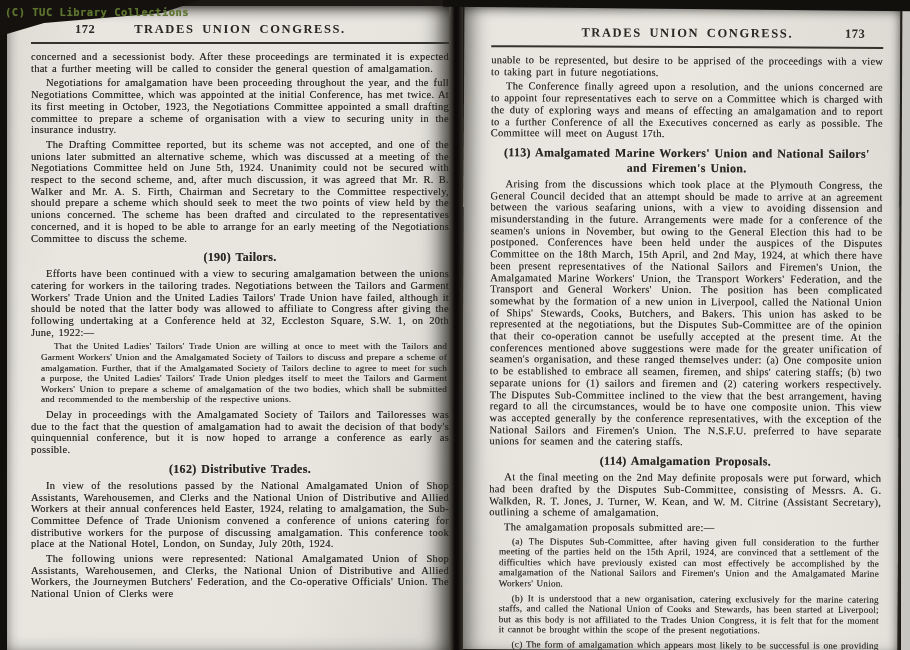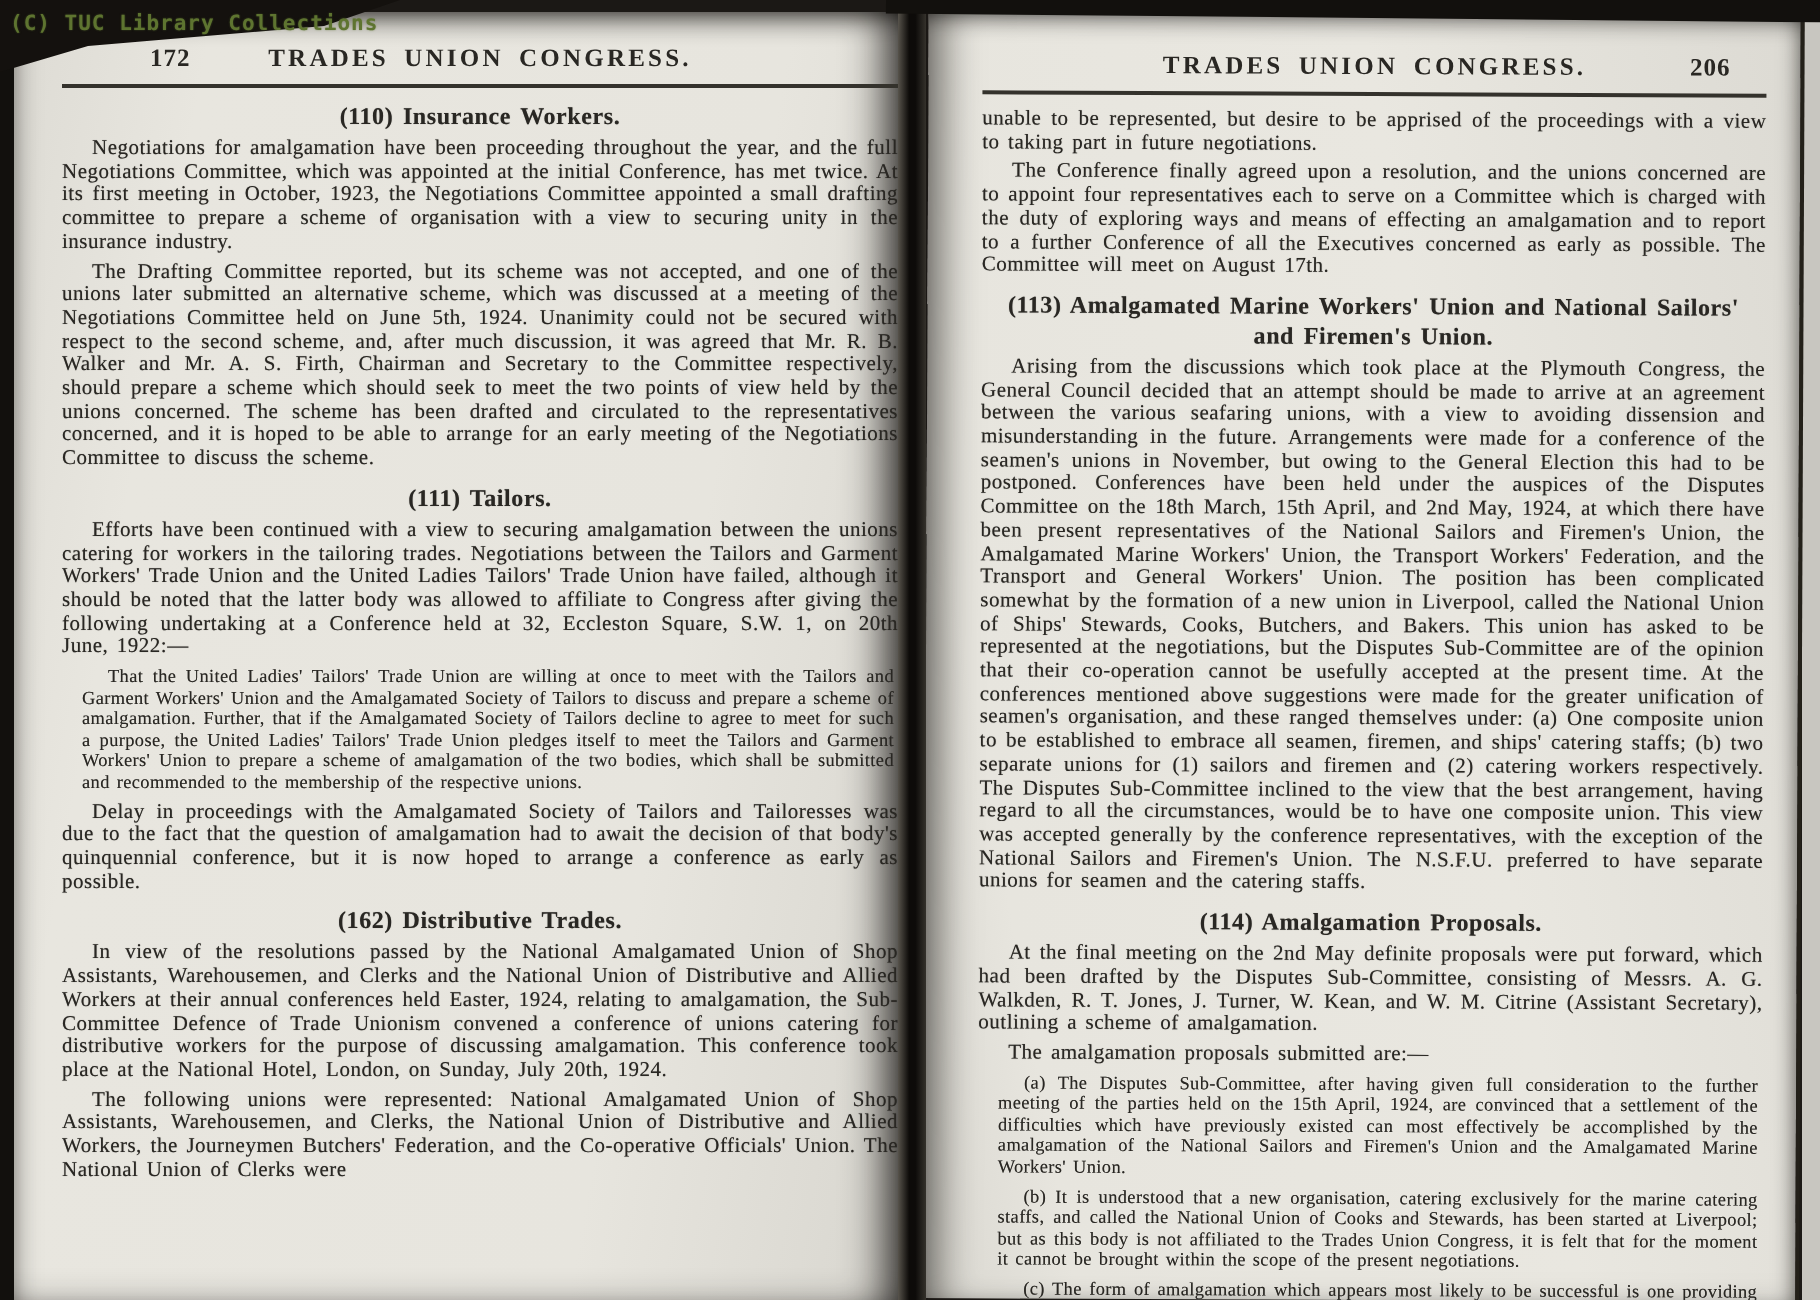--- a/index.html
+++ b/index.html
@@ -69,41 +69,41 @@
 </style>
 </head>
 <body>
 
 <div class="page" id="left-page">
   <div class="page-inner">
     <div class="running-head">
       <span class="pg-num">172</span>
       <span class="pg-title">TRADES UNION CONGRESS.</span>
     </div>
+    <p class="body-p no-indent">concerned and a secessionist body.  After these proceedings are terminated it is expected that a further meeting will be called to consider the general question of amalgamation.</p>
 
-    <h3 class="section-head">(110) Insurance Workers.</h3>
     <p class="body-p">Negotiations for amalgamation have been proceeding throughout the year, and the full Negotiations Committee, which was appointed at the initial Conference, has met twice.  At its first meeting in October, 1923, the Negotiations Committee appointed a small drafting committee to prepare a scheme of organisation with a view to securing unity in the insurance industry.</p>
     <p class="body-p">The Drafting Committee reported, but its scheme was not accepted, and one of the unions later submitted an alternative scheme, which was discussed at a meeting of the Negotiations Committee held on June 5th, 1924.  Unanimity could not be secured with respect to the second scheme, and, after much discussion, it was agreed that Mr. R. B. Walker and Mr. A. S. Firth, Chairman and Secretary to the Committee respectively, should prepare a scheme which should seek to meet the two points of view held by the unions concerned.  The scheme has been drafted and circulated to the representatives concerned, and it is hoped to be able to arrange for an early meeting of the Negotiations Committee to discuss the scheme.</p>
 
-    <h3 class="section-head">(111) Tailors.</h3>
+    <h3 class="section-head">(190) Tailors.</h3>
     <p class="body-p">Efforts have been continued with a view to securing amalgamation between the unions catering for workers in the tailoring trades.  Negotiations between the Tailors and Garment Workers' Trade Union and the United Ladies Tailors' Trade Union have failed, although it should be noted that the latter body was allowed to affiliate to Congress after giving the following undertaking at a Conference held at 32, Eccleston Square, S.W. 1, on 20th June, 1922:—</p>
     <p class="small-p">That the United Ladies' Tailors' Trade Union are willing at once to meet with the Tailors and Garment Workers' Union and the Amalgamated Society of Tailors to discuss and prepare a scheme of amalgamation.  Further, that if the Amalgamated Society of Tailors decline to agree to meet for such a purpose, the United Ladies' Tailors' Trade Union pledges itself to meet the Tailors and Garment Workers' Union to prepare a scheme of amalgamation of the two bodies, which shall be submitted and recommended to the membership of the respective unions.</p>
     <p class="body-p">Delay in proceedings with the Amalgamated Society of Tailors and Tailoresses was due to the fact that the question of amalgamation had to await the decision of that body's quinquennial conference, but it is now hoped to arrange a conference as early as possible.</p>
 
     <h3 class="section-head">(162) Distributive Trades.</h3>
     <p class="body-p">In view of the resolutions passed by the National Amalgamated Union of Shop Assistants, Warehousemen, and Clerks and the National Union of Distributive and Allied Workers at their annual conferences held Easter, 1924, relating to amalgamation, the Sub-Committee Defence of Trade Unionism convened a conference of unions catering for distributive workers for the purpose of discussing amalgamation.  This conference took place at the National Hotel, London, on Sunday, July 20th, 1924.</p>
     <p class="body-p">The following unions were represented: National Amalgamated Union of Shop Assistants, Warehousemen, and Clerks, the National Union of Distributive and Allied Workers, the Journeymen Butchers' Federation, and the Co-operative Officials' Union.  The National Union of Clerks were</p>
   </div>
 </div>
 
 <div class="page" id="right-page">
   <div class="page-inner">
     <div class="running-head">
       <span class="pg-title">TRADES UNION CONGRESS.</span>
-      <span class="pg-num">206</span>
+      <span class="pg-num">173</span>
     </div>
     <p class="body-p no-indent">unable to be represented, but desire to be apprised of the proceedings with a view to taking part in future negotiations.</p>
     <p class="body-p">The Conference finally agreed upon a resolution, and the unions concerned are to appoint four representatives each to serve on a Committee which is charged with the duty of exploring ways and means of effecting an amalgamation and to report to a further Conference of all the Executives concerned as early as possible.  The Committee will meet on August 17th.</p>
 
     <h3 class="section-head">(113) Amalgamated Marine Workers' Union and National Sailors' and Firemen's Union.</h3>
     <p class="body-p">Arising from the discussions which took place at the Plymouth Congress, the General Council decided that an attempt should be made to arrive at an agreement between the various seafaring unions, with a view to avoiding dissension and misunderstanding in the future.  Arrangements were made for a conference of the seamen's unions in November, but owing to the General Election this had to be postponed.  Conferences have been held under the auspices of the Disputes Committee on the 18th March, 15th April, and 2nd May, 1924, at which there have been present representatives of the National Sailors and Firemen's Union, the Amalgamated Marine Workers' Union, the Transport Workers' Federation, and the Transport and General Workers' Union.  The position has been complicated somewhat by the formation of a new union in Liverpool, called the National Union of Ships' Stewards, Cooks, Butchers, and Bakers.  This union has asked to be represented at the negotiations, but the Disputes Sub-Committee are of the opinion that their co-operation cannot be usefully accepted at the present time.  At the conferences mentioned above suggestions were made for the greater unification of seamen's organisation, and these ranged themselves under: (a) One composite union to be established to embrace all seamen, firemen, and ships' catering staffs; (b) two separate unions for (1) sailors and firemen and (2) catering workers respectively.  The Disputes Sub-Committee inclined to the view that the best arrangement, having regard to all the circumstances, would be to have one composite union.  This view was accepted generally by the conference representatives, with the exception of the National Sailors and Firemen's Union.  The N.S.F.U. preferred to have separate unions for seamen and the catering staffs.</p>
 
     <h3 class="section-head">(114) Amalgamation Proposals.</h3>
     <p class="body-p">At the final meeting on the 2nd May definite proposals were put forward, which had been drafted by the Disputes Sub-Committee, consisting of Messrs. A. G. Walkden, R. T. Jones, J. Turner, W. Kean, and W. M. Citrine (Assistant Secretary), outlining a scheme of amalgamation.</p>
     <p class="body-p">The amalgamation proposals submitted are:—</p>

